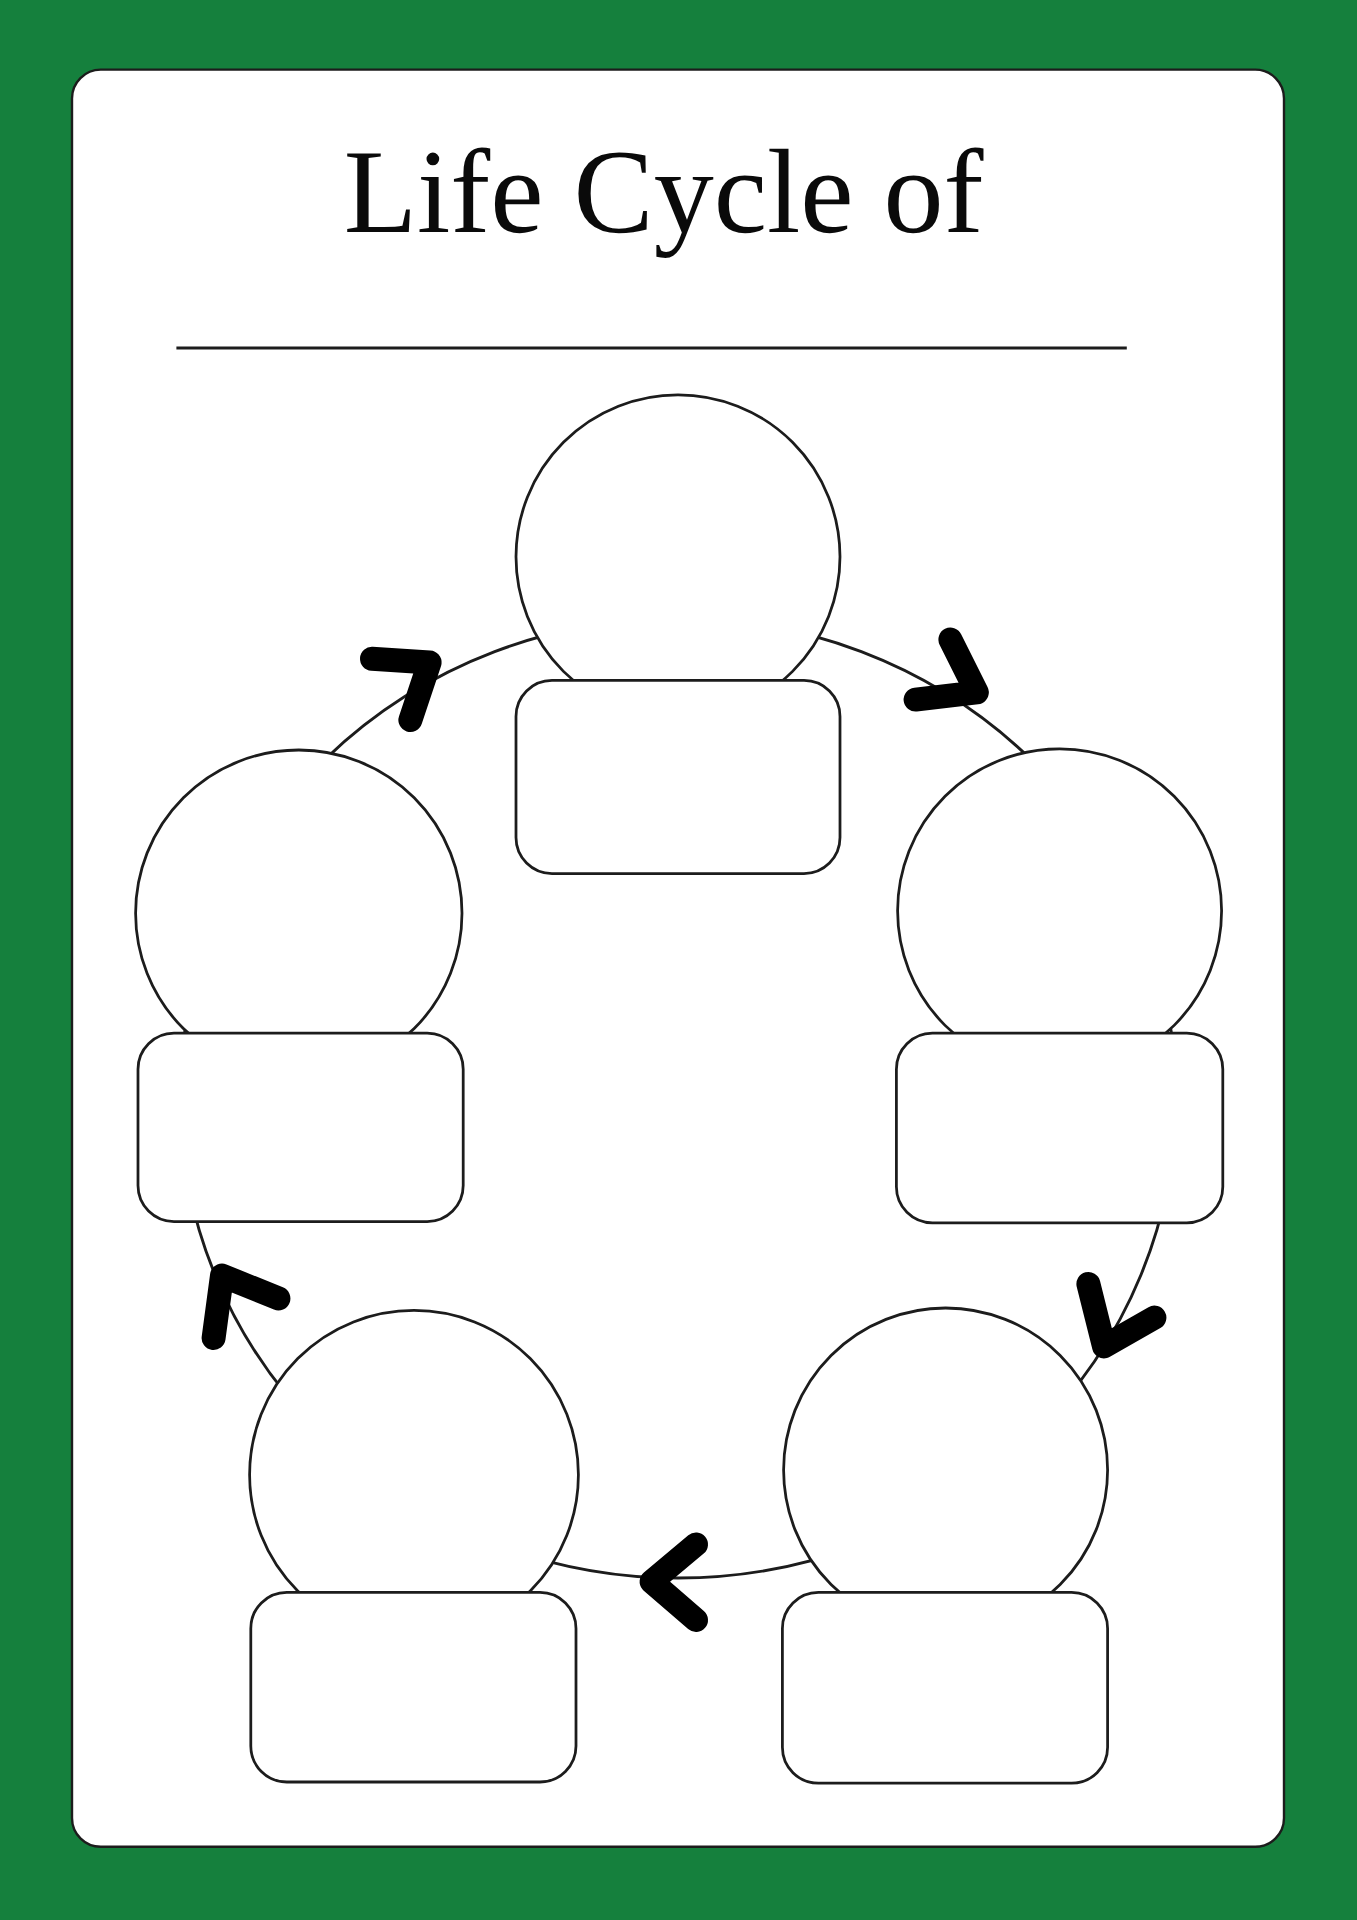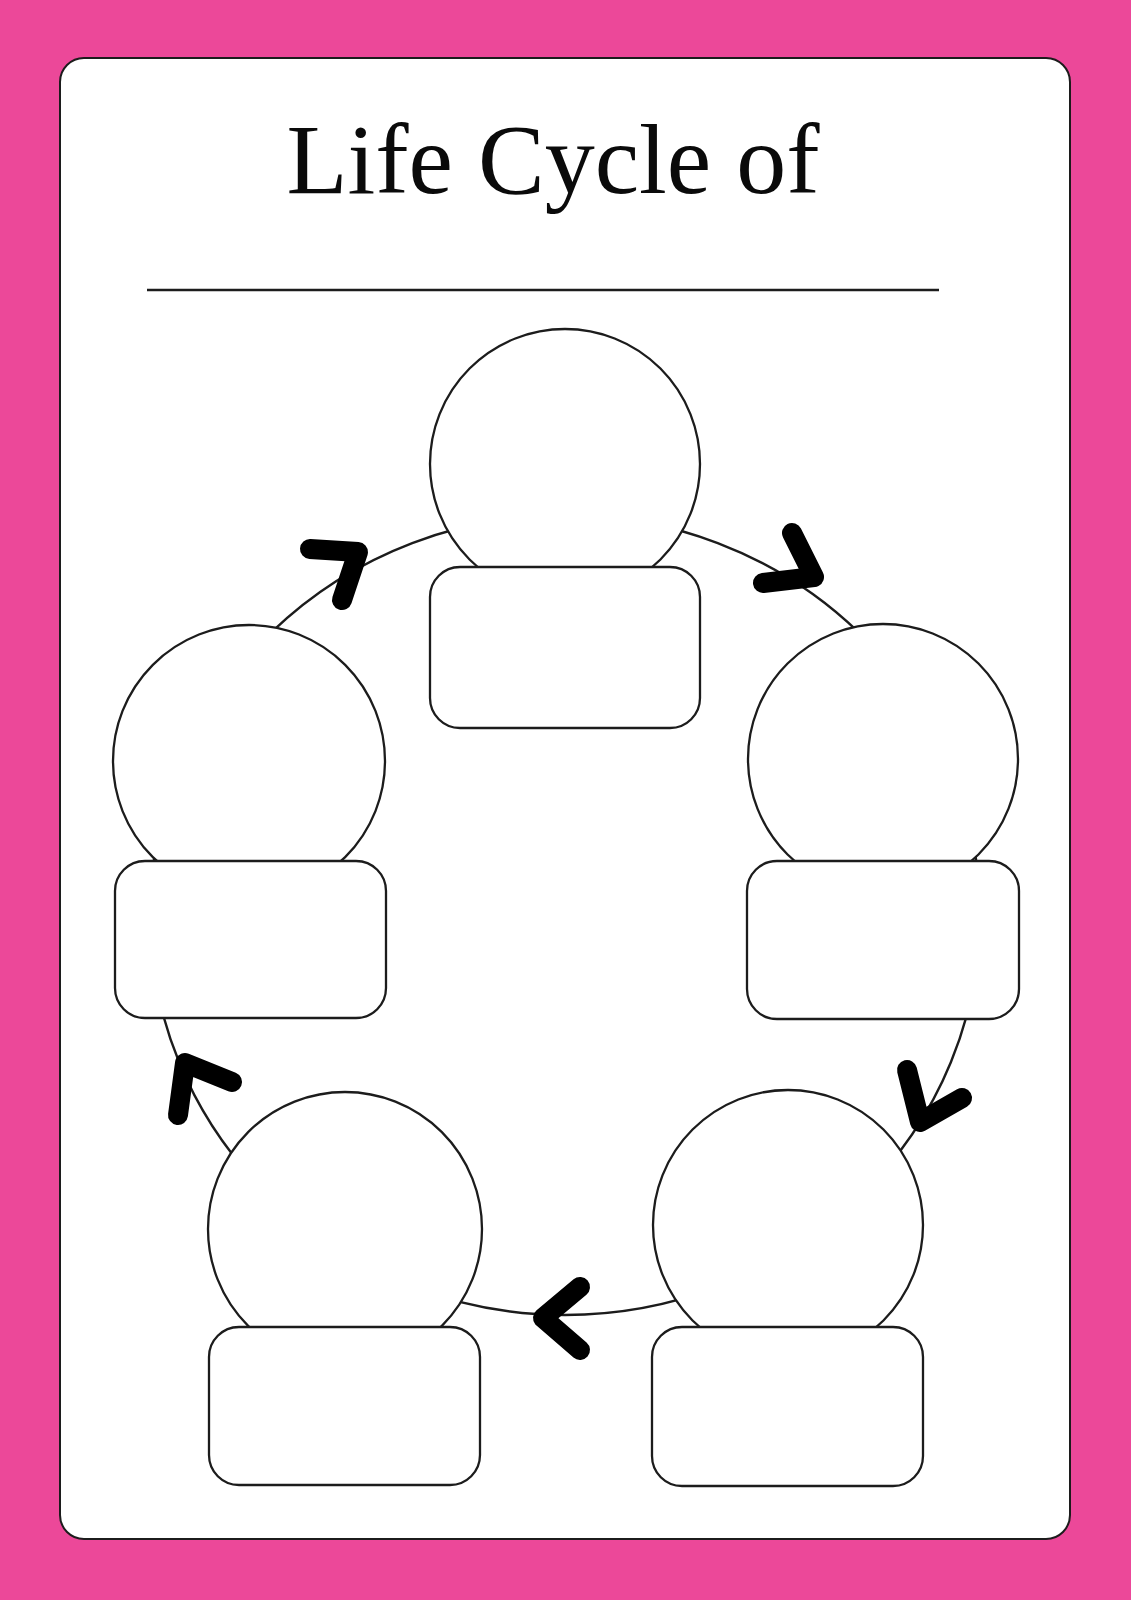--- a/index.html
+++ b/index.html
@@ -8,21 +8,21 @@
     background: #ffffff;
     width: 1131px;
     height: 1600px;
     overflow: hidden;
     font-family: "Liberation Serif", serif;
   }
   .page {
     position: relative;
     width: 1131px;
     height: 1600px;
-    background: #ec4899;
+    background: #15803d;
     text-align: center;
   }
   svg { display: block; }
 
   .frame {
     fill: #ffffff;
     stroke: #1c1c1c;
     stroke-width: 2;
   }
   .title-text {

